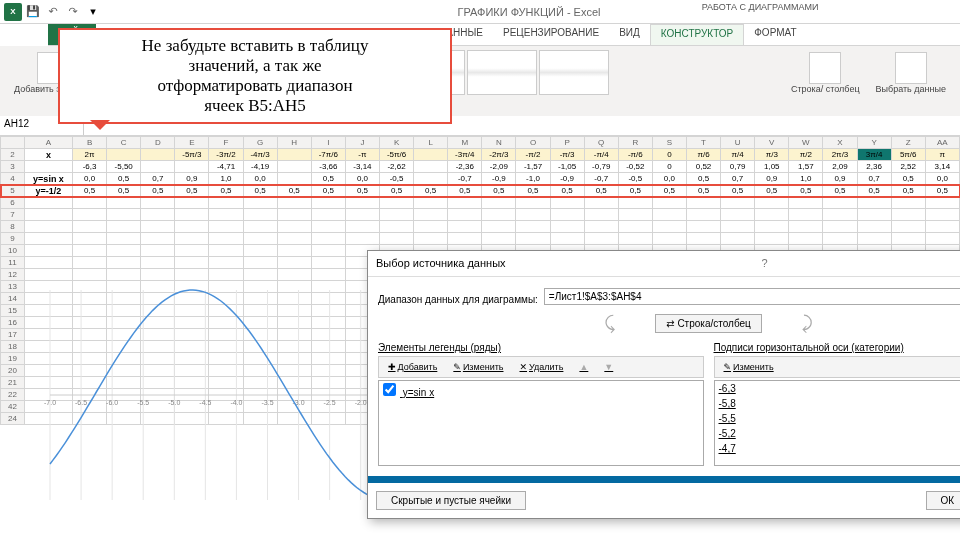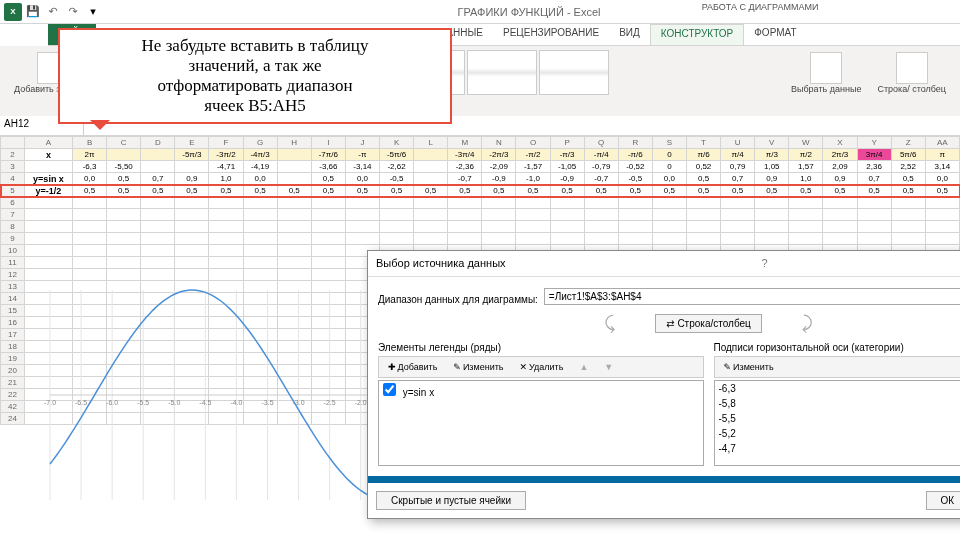--- a/index.html
+++ b/index.html
@@ -56,21 +56,21 @@
   .dialog-title { background: #fff; padding: 6px 8px; font-size: 11px; border-bottom: 1px solid #ddd; display: flex; }
   .dialog-title .close { margin-left: auto; cursor: pointer; }
   .dialog-body { padding: 10px; }
   .field-row { display: flex; align-items: flex-end; gap: 6px; margin-bottom: 8px; font-size: 10px; }
   .field-row input[type=text] { flex: 1; border: 1px solid #aaa; padding: 2px 4px; font-size: 10px; }
   .range-btn { width: 18px; height: 18px; border: 1px solid #aaa; background: #fff; font-size: 8px; }
   .arrows-row { display: flex; justify-content: center; align-items: center; gap: 40px; margin: 8px 0; }
   .swap-btn { border: 1px solid #aaa; background: #f4f4f4; padding: 3px 10px; font-size: 10px; cursor: pointer; }
   .arrow-icn { font-size: 18px; color: #aaa; }
   .two-col { display: flex; gap: 10px; }
-  .col { flex: 1; }
+  .col { flex: 1; text-decoration: underline; }
   .col-hdr { font-size: 10px; margin-bottom: 3px; }
   .toolbar { display: flex; gap: 2px; border: 1px solid #ccc; background: #f4f4f4; padding: 2px; }
   .tb-btn { border: 1px solid transparent; background: transparent; padding: 2px 6px; font-size: 9px; cursor: pointer; display: flex; align-items: center; gap: 2px; }
   .tb-btn.disabled { color: #aaa; }
   .listbox { border: 1px solid #aaa; height: 86px; overflow: auto; margin-top: 2px; font-size: 10px; }
   .list-item { padding: 2px 4px; }
   .list-item input { margin-right: 4px; }
   .dialog-footer { display: flex; padding: 8px; border-top: 7px solid #0369a1; gap: 6px; }
   .footer-btn { border: 1px solid #aaa; background: #f4f4f4; padding: 3px 14px; font-size: 10px; cursor: pointer; }
   .spacer { flex: 1; }
@@ -114,27 +114,27 @@
     <div class="style-item"></div>
     <div class="style-item"></div>
     <div class="style-item"></div>
     <div class="style-item"></div>
     <div class="style-item"></div>
     <div class="style-item"></div>
   </div>
   <div style="margin-left:auto;display:flex;gap:4px">
     <div class="ribbon-btn">
       <div class="icn"></div>
-      <span>Выбрать
-данные</span>
+      <span>Строка/
+столбец</span>
     </div>
     <div class="ribbon-btn">
       <div class="icn"></div>
-      <span>Строка/
-столбец</span>
+      <span>Выбрать
+данные</span>
     </div>
   </div>
 </div>
 
 <div class="formula-area">
   <div class="name-box">AH12</div>
   <div class="formula-bar"></div>
 </div>
 
 <div class="sheet">
@@ -189,21 +189,21 @@
           <td style="background:#fcf3cf">-π/2</td>
           <td style="background:#fcf3cf">-π/3</td>
           <td style="background:#fcf3cf">-π/4</td>
           <td style="background:#fcf3cf">-π/6</td>
           <td style="background:#fcf3cf">0</td>
           <td style="background:#fcf3cf">π/6</td>
           <td style="background:#fcf3cf">π/4</td>
           <td style="background:#fcf3cf">π/3</td>
           <td style="background:#fcf3cf">π/2</td>
           <td style="background:#fcf3cf">2π/3</td>
-          <td style="background:#ec4899">3π/4</td>
+          <td style="background:#0f766e">3π/4</td>
           <td style="background:#fcf3cf">5π/6</td>
           <td style="background:#fcf3cf">π</td>
         </tr>
         <tr>
           <th class="row-hdr">3</th>
           <td></td>
           <td>-6,3</td>
           <td>-5,50</td>
           <td></td>
           <td></td>

